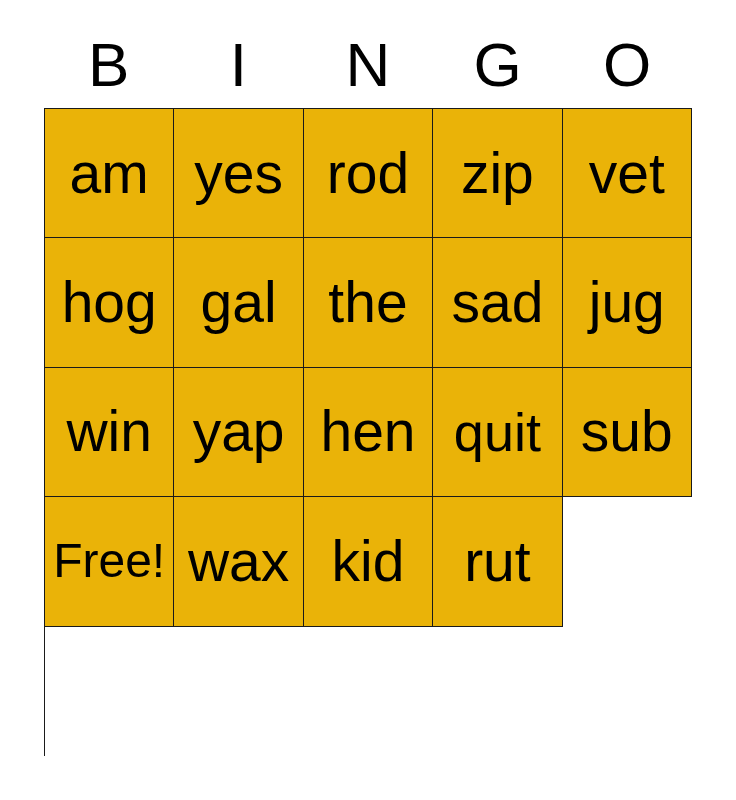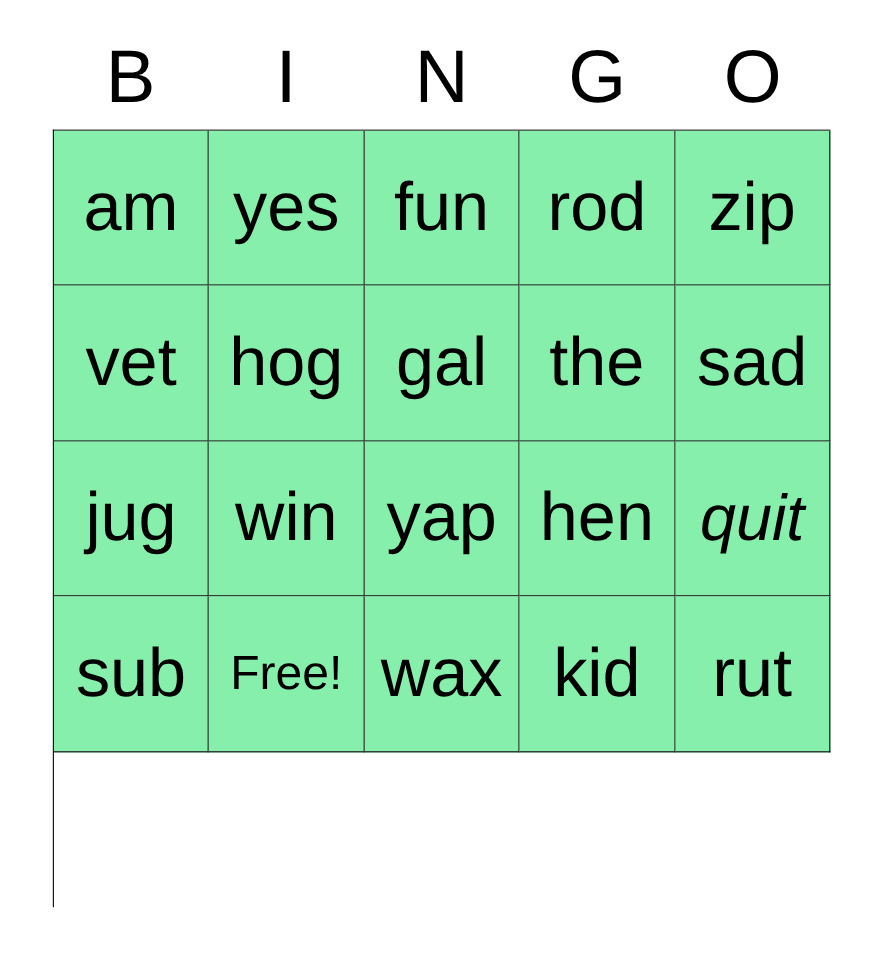--- a/index.html
+++ b/index.html
@@ -53,35 +53,35 @@
     width: 648px;
   }
   .cell {
     border-right: 1.6px solid #1a1a1a;
     border-bottom: 1.6px solid #1a1a1a;
     box-sizing: border-box;
     display: flex;
     align-items: center;
     justify-content: center;
     overflow: hidden;
-    background: #86efac;
+    background: #eab308;
   }
   .cell-text {
     font-size: 57px;
     line-height: 1;
     font-weight: 400;
     white-space: nowrap;
     text-align: center;
     color: #000;
     user-select: none;
     display: block;
   }
   
-  .cell-text.len4 { font-size: 54px; font-style: italic; }
-  .cell-text.len5 { font-size: 40px; text-align: right; }
+  .cell-text.len4 { font-size: 54px; }
+  .cell-text.len5 { font-size: 48px; text-align: right; }
 </style>
 </head>
 <body>
 
 <div id="card">
 
   <div id="header-row">
     <div class="header-cell">B</div>
     <div class="header-cell">I</div>
     <div class="header-cell">N</div>
@@ -89,23 +89,20 @@
     <div class="header-cell">O</div>
   </div>
 
   <div id="bingo-grid">
 
     <div class="cell">
         <span class="cell-text">am</span>
       </div>
     <div class="cell">
         <span class="cell-text">yes</span>
-      </div>
-    <div class="cell">
-        <span class="cell-text">fun</span>
       </div>
     <div class="cell">
         <span class="cell-text">rod</span>
       </div>
     <div class="cell">
         <span class="cell-text">zip</span>
       </div>
 
     <div class="cell">
         <span class="cell-text">vet</span>

